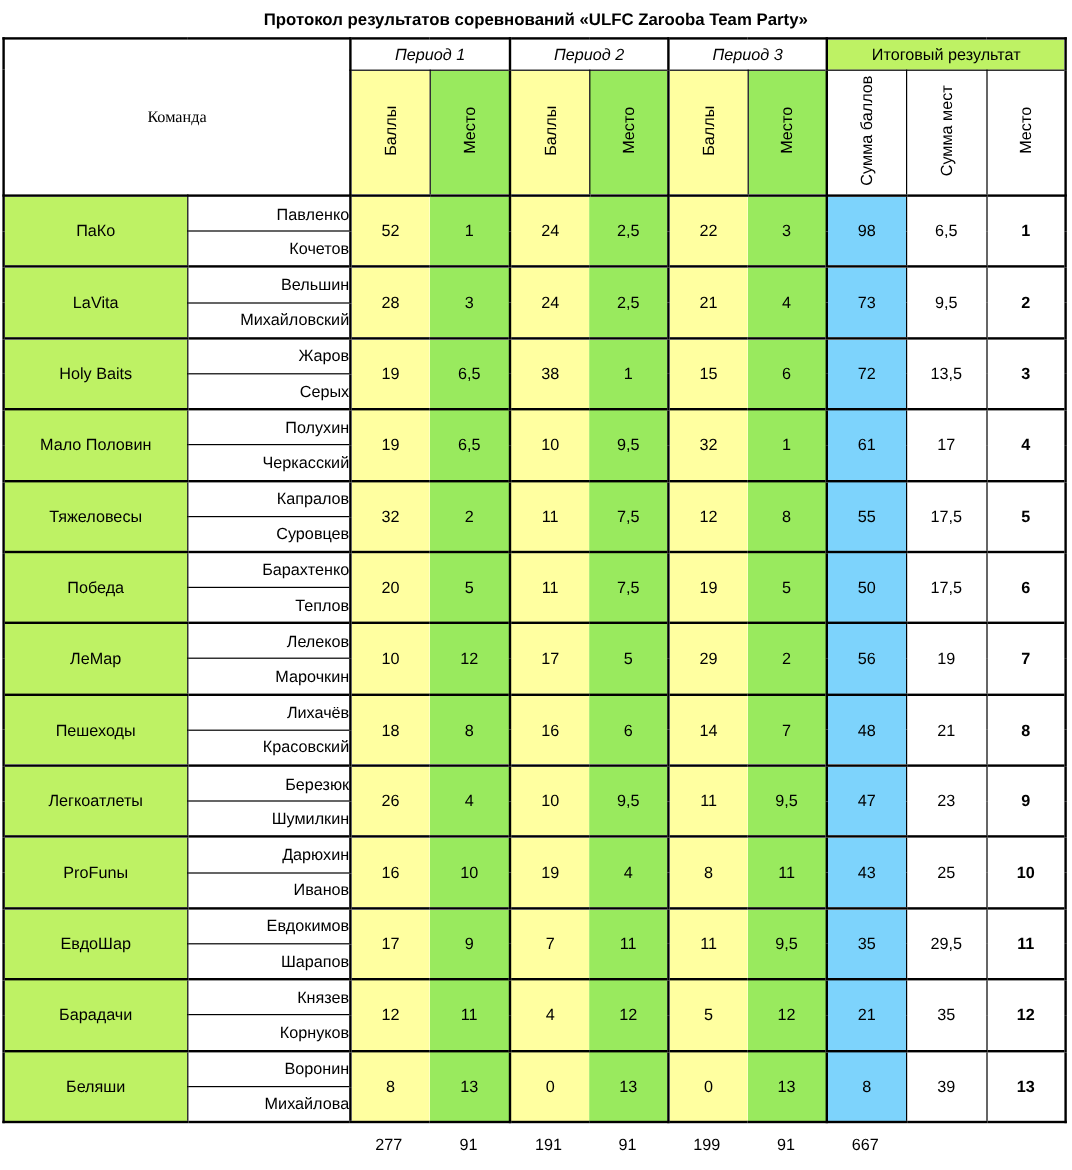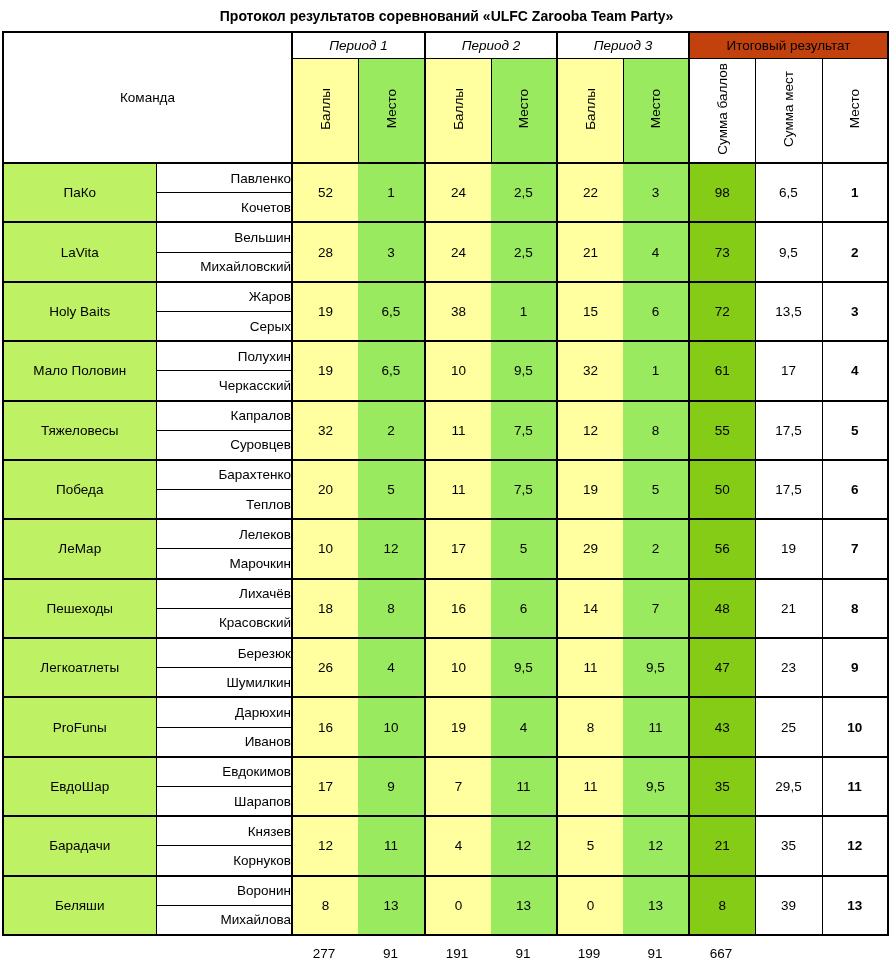--- a/index.html
+++ b/index.html
@@ -22,43 +22,43 @@
   }
   td,th{
     font-size:13.5px;font-weight:normal;text-align:center;vertical-align:middle;
     padding:0;overflow:hidden;white-space:nowrap;
   }
   thead tr.r1{height:26px;}
   thead tr.r2{height:105px;}
   tbody tr{height:29.7px;}
 
   
-  .h-team{border:2px solid var(--bc);}
+  .h-team{border:2px solid var(--bc);font-family:Liberation Serif, serif;}
   .h-period{border-top:2px solid var(--bc);border-bottom:1px solid var(--bc);border-right:2px solid var(--bc);background:#fff;font-style:italic;}
-  .h-final{border-top:2px solid var(--bc);border-bottom:1px solid var(--bc);border-right:2px solid var(--bc);background:#c2410c;}
+  .h-final{border-top:2px solid var(--bc);border-bottom:1px solid var(--bc);border-right:2px solid var(--bc);background:#bef264;}
   .h-v{border-bottom:2px solid var(--bc);border-right:1px solid var(--bc);}
   .h-v.v-s{background:var(--y);}
   .h-v.v-p{background:var(--g);border-right:2px solid var(--bc);}
   .h-v.v-w{background:#fff;}
   .h-v.lastcol{border-right:2px solid var(--bc);}
   .vert{
     display:inline-block;
     writing-mode:vertical-rl;
     transform:rotate(180deg);
     font-size:13.5px;
     line-height:15px;
   }
 
   
   .c-team{border-left:2px solid var(--bc);border-right:1px solid var(--bc);background:#bef264;}
   .c-member{border-right:2px solid var(--bc);text-align:right;padding-left:10px;background:#fff;}
   .member-a{border-bottom:1px solid var(--bc);}
   .c-s{background:var(--y);}
   .c-p{background:var(--g);border-right:2px solid var(--bc);}
-  .c-sum{border-right:1px solid var(--bc);background:#84cc16;}
+  .c-sum{border-right:1px solid var(--bc);background:#7dd3fc;}
   .c-sump{border-right:1px solid var(--bc);background:#fff;}
   .c-fin{border-right:2px solid var(--bc);font-weight:bold;background:#fff;}
   .group-first > td{border-top:2px solid var(--bc);}
   .grp-last{border-bottom:2px solid var(--bc);}
 
   
   .totals{
     display:grid;
     grid-template-columns:289px 66px 67px 66px 66px 66px 66px 66px;
     margin-left:2px;

